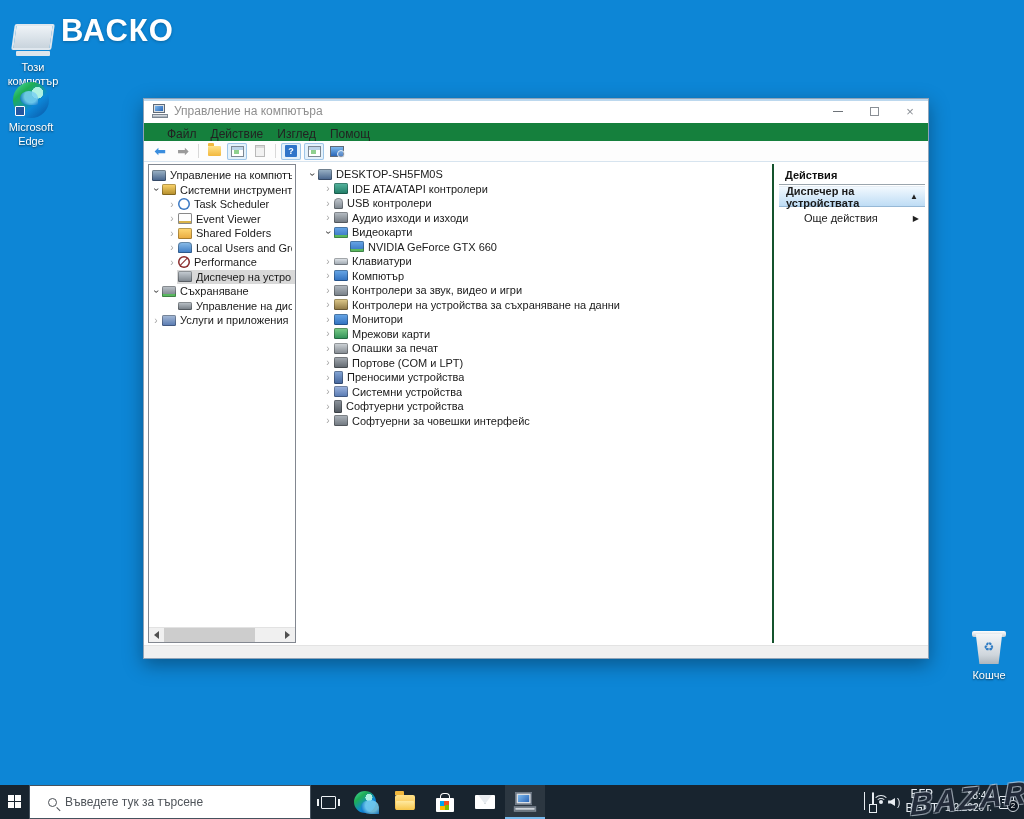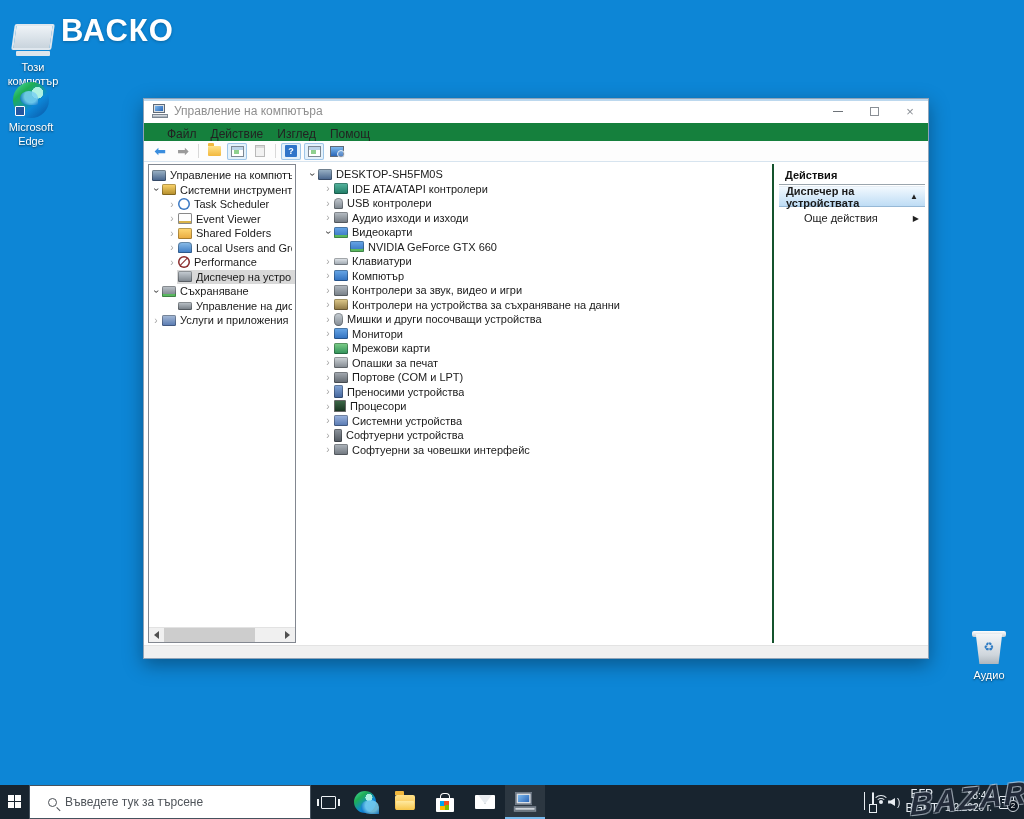--- a/index.html
+++ b/index.html
@@ -239,21 +239,21 @@
     </div>
   <div class="dlabel">Microsoft Edge</div>
 </div>
 
 <div class="desk-icon di-bin">
   <div class="g-bin">
       <div class="lid"></div>
       <div class="body"></div>
       <div class="rec">♻</div>
     </div>
-  <div class="dlabel">Аудио</div>
+  <div class="dlabel">Кошче</div>
 </div>
 
 <div class="window">
 
   <div class="titlebar">
     <span class="pcicon">
         <span class="m">
           <i></i>
         </span>
         <span class="k"></span>
@@ -470,27 +470,20 @@
           <div class="row d1">
             <span class="chev chev-right"></span>
             <span class="grp">
               <span class="di i-storagectrl"></span>
               <span class="lbl">Контролери на устройства за съхраняване на данни</span>
             </span>
           </div>
           <div class="row d1">
             <span class="chev chev-right"></span>
             <span class="grp">
-              <span class="di i-mouse"></span>
-              <span class="lbl">Мишки и други посочващи устройства</span>
-            </span>
-          </div>
-          <div class="row d1">
-            <span class="chev chev-right"></span>
-            <span class="grp">
               <span class="di i-monitor"></span>
               <span class="lbl">Монитори</span>
             </span>
           </div>
           <div class="row d1">
             <span class="chev chev-right"></span>
             <span class="grp">
               <span class="di i-network"></span>
               <span class="lbl">Мрежови карти</span>
             </span>
@@ -507,27 +500,20 @@
             <span class="grp">
               <span class="di i-ports"></span>
               <span class="lbl">Портове (COM и LPT)</span>
             </span>
           </div>
           <div class="row d1">
             <span class="chev chev-right"></span>
             <span class="grp">
               <span class="di i-portable"></span>
               <span class="lbl">Преносими устройства</span>
-            </span>
-          </div>
-          <div class="row d1">
-            <span class="chev chev-right"></span>
-            <span class="grp">
-              <span class="di i-cpu"></span>
-              <span class="lbl">Процесори</span>
             </span>
           </div>
           <div class="row d1">
             <span class="chev chev-right"></span>
             <span class="grp">
               <span class="di i-sysdev"></span>
               <span class="lbl">Системни устройства</span>
             </span>
           </div>
           <div class="row d1">

